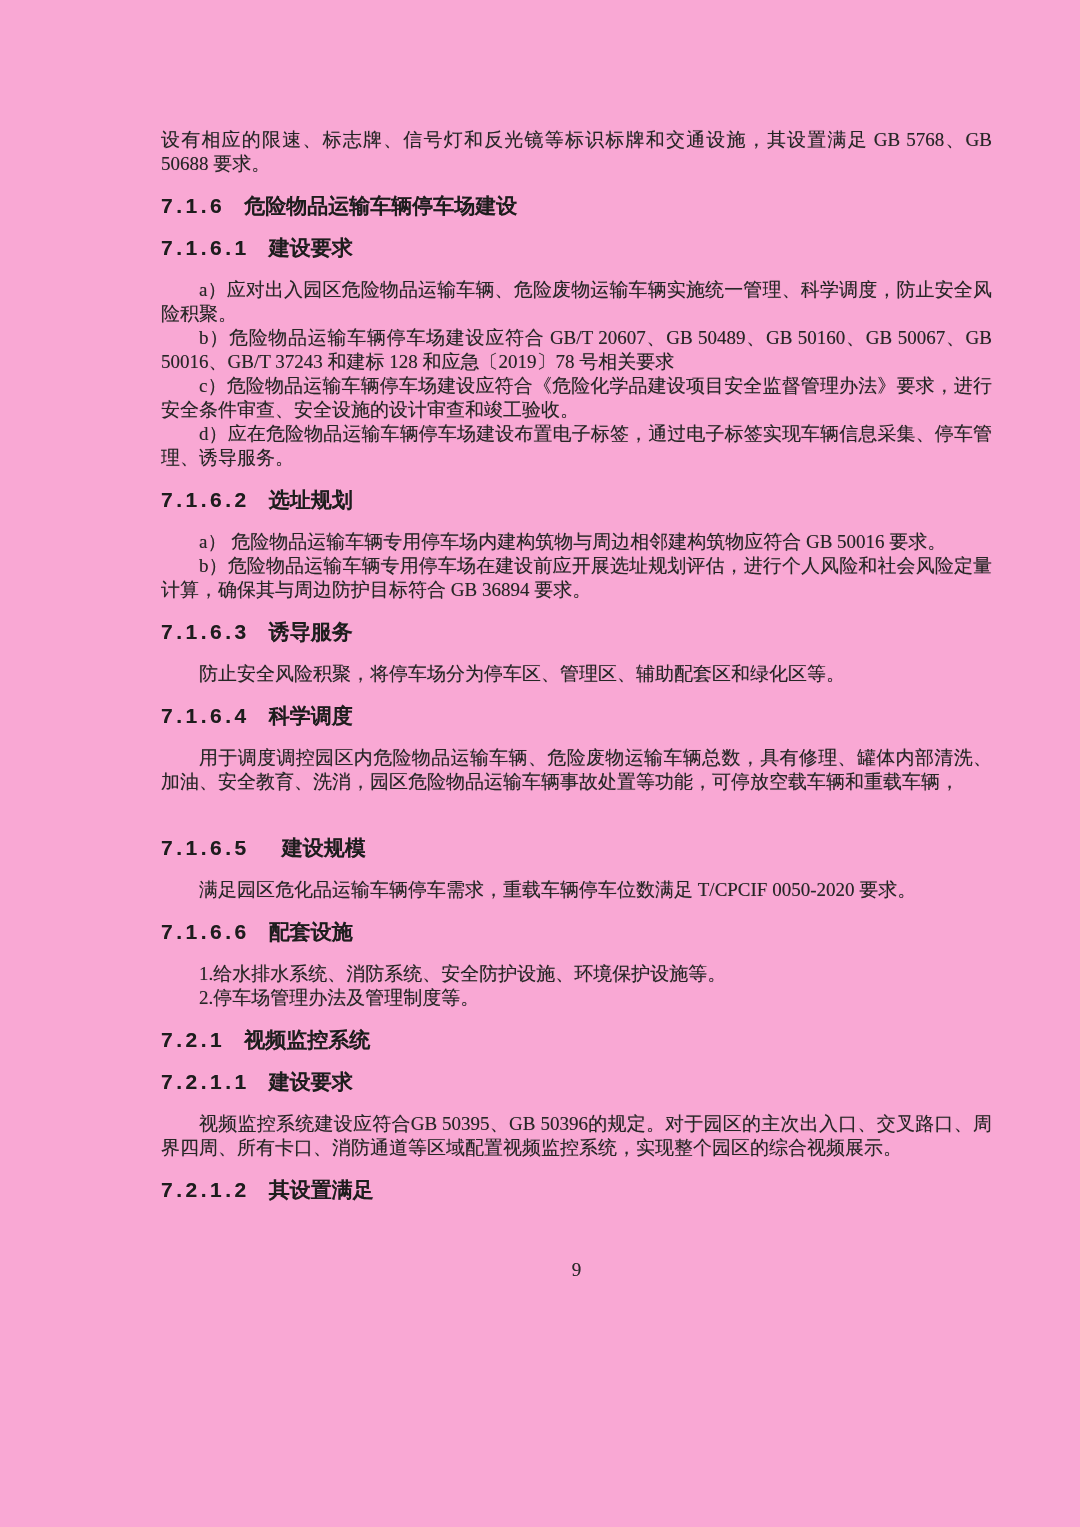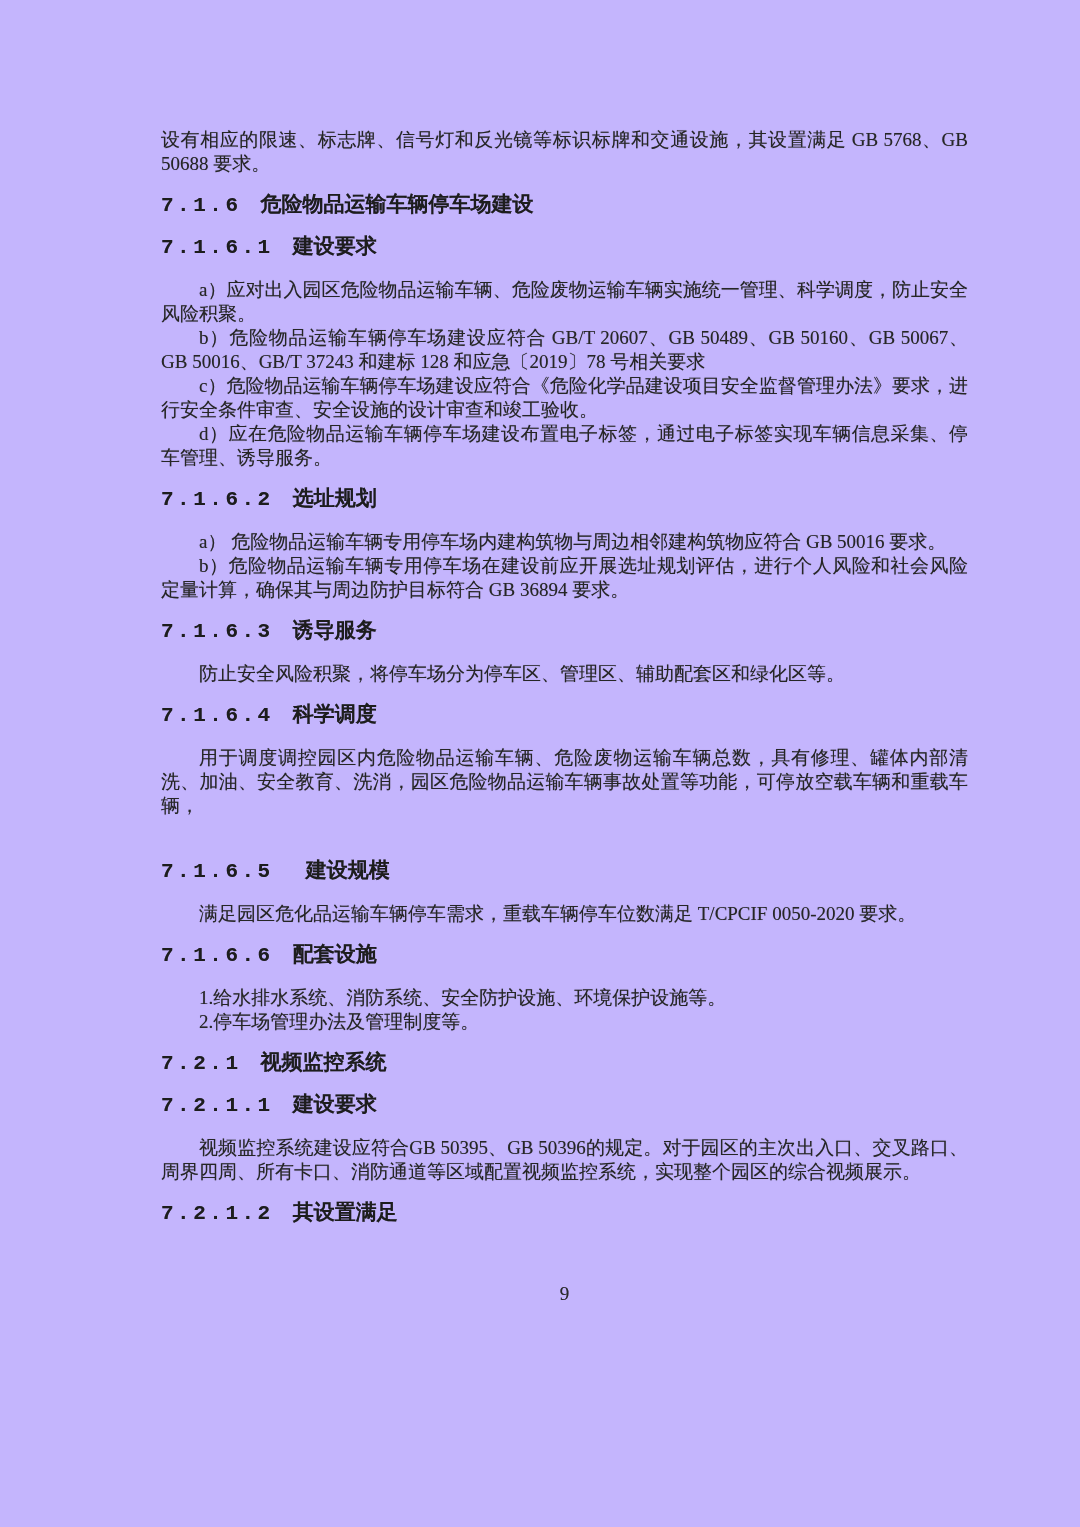--- a/index.html
+++ b/index.html
@@ -5,40 +5,40 @@
   html, body {
     margin: 0;
     padding: 0;
     background: #ffffff;
   }
   .page {
     position: relative;
     width: 1080px;
     height: 1527px;
     margin: 0 auto;
-    background: #c4b5fd;
+    background: #f9a8d4;
     box-sizing: border-box;
-    padding: 128px 112px 0 161px;
+    padding: 128px 88px 0 161px;
     overflow: hidden;
   }
   .body-p {
     font-family: "Liberation Serif", "DejaVu Serif", serif;
     font-size: 19px;
     line-height: 24px;
     color: #262626;
     margin: 0;
     text-align: justify;
     text-shadow: 0 0 0.7px rgba(45,45,45,0.45);
   }
   .indent { text-indent: 2em; }
   .hd {
     display: flex;
     align-items: flex-start;
     gap: 19px;
-    font-family: Liberation Mono, monospace;
+    font-family: Liberation Sans, sans-serif;
     font-weight: 700;
     font-size: 21px;
     line-height: 24px;
     color: #1d1d1d;
     margin: 18px 0;
     text-shadow: 0 0 0.6px rgba(0,0,0,0.4);
   }
   .hd .num { letter-spacing: 3.5px; white-space: nowrap; }
   .hd.gap-top { margin-top: 42px; gap: 32px; }
   .footer {

